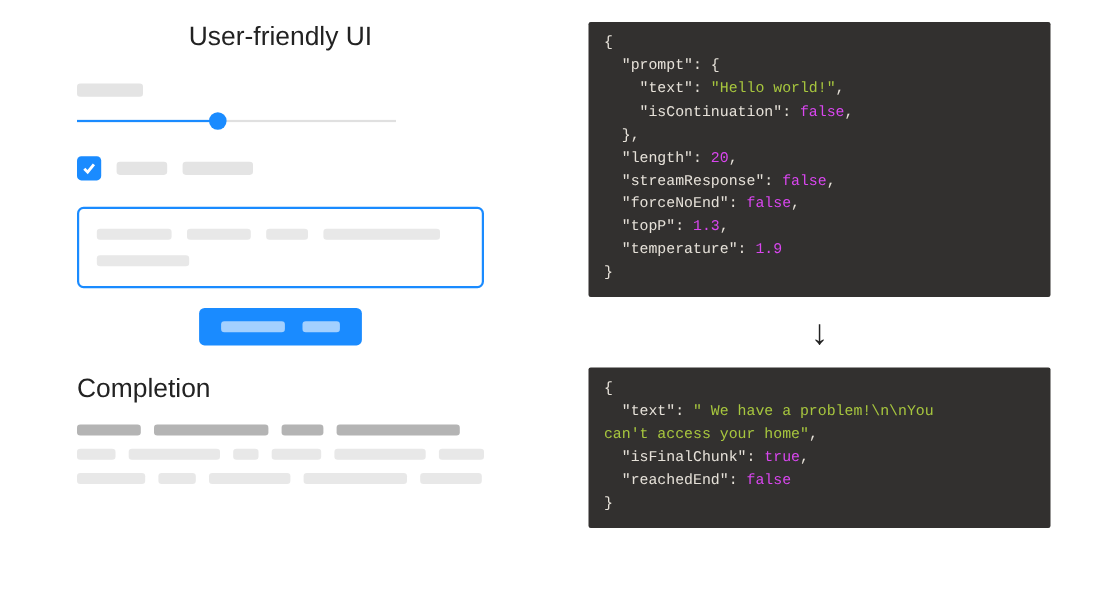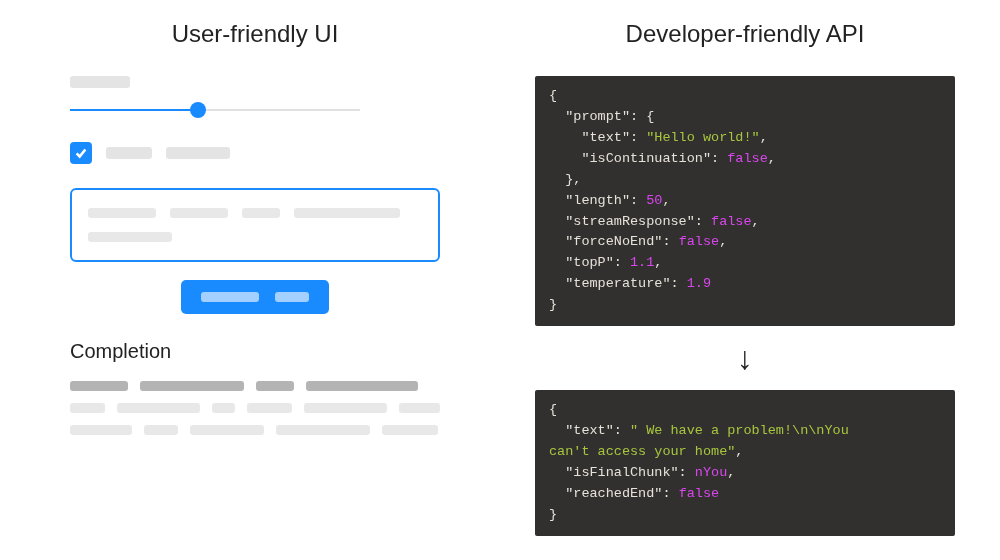--- a/index.html
+++ b/index.html
@@ -93,21 +93,21 @@
     border-radius: 5px;
     padding: 12px 20px;
     display: flex;
     gap: 16px;
     align-items: center;
   }
   .btn-ph1 { width: 58px; height: 10px; background: rgba(255,255,255,0.6); border-radius: 3px; }
   .btn-ph2 { width: 34px; height: 10px; background: rgba(255,255,255,0.6); border-radius: 3px; }
   
   .completion-title {
-    font-size: 20px;
+    font-size: 24px;
     font-weight: 400;
     color: #222;
     margin-bottom: 18px;
     align-self: flex-start;
     margin-left: 0;
   }
   .completion-lines { width: 370px; display: flex; flex-direction: column; gap: 12px; }
   .cl-row { display: flex; gap: 12px; }
   
   .code-col { width: 420px; display: flex; flex-direction: column; align-items: center; gap: 16px; }
@@ -201,38 +201,37 @@
           <div class="ph ph-line" style="width:34px"></div>
           <div class="ph ph-line" style="width:74px"></div>
           <div class="ph ph-line" style="width:94px"></div>
           <div class="ph ph-line" style="width:56px"></div>
         </div>
       </div>
     </div>
   </div>
 
   <div class="col">
-    <div class="col-title">Developer-friendly API</div>
 
     <div class="code-col">
       <div class="code-block"><span class="k">{</span>
 <span class="k">  "prompt": {</span>
 <span class="k">    "text": </span><span class="s">"Hello world!"</span><span class="k">,</span>
 <span class="k">    "isContinuation": </span><span class="n">false</span><span class="k">,</span>
 <span class="k">  },</span>
-<span class="k">  "length": </span><span class="n">50</span><span class="k">,</span>
+<span class="k">  "length": </span><span class="n">20</span><span class="k">,</span>
 <span class="k">  "streamResponse": </span><span class="n">false</span><span class="k">,</span>
 <span class="k">  "forceNoEnd": </span><span class="n">false</span><span class="k">,</span>
-<span class="k">  "topP": </span><span class="n">1.1</span><span class="k">,</span>
+<span class="k">  "topP": </span><span class="n">1.3</span><span class="k">,</span>
 <span class="k">  "temperature": </span><span class="n">1.9</span>
 <span class="k">}</span></div>
 
       <div class="arrow">↓</div>
 
       <div class="code-block"><span class="k">{</span>
 <span class="k">  "text": </span><span class="s">" We have a problem!\n\nYou </span>
 <span class="s">can't access your home"</span><span class="k">,</span>
-<span class="k">  "isFinalChunk": </span><span class="n">nYou</span><span class="k">,</span>
+<span class="k">  "isFinalChunk": </span><span class="n">true</span><span class="k">,</span>
 <span class="k">  "reachedEnd": </span><span class="n">false</span>
 <span class="k">}</span></div>
     </div>
   </div>
 </div>
 
 </body></html>

